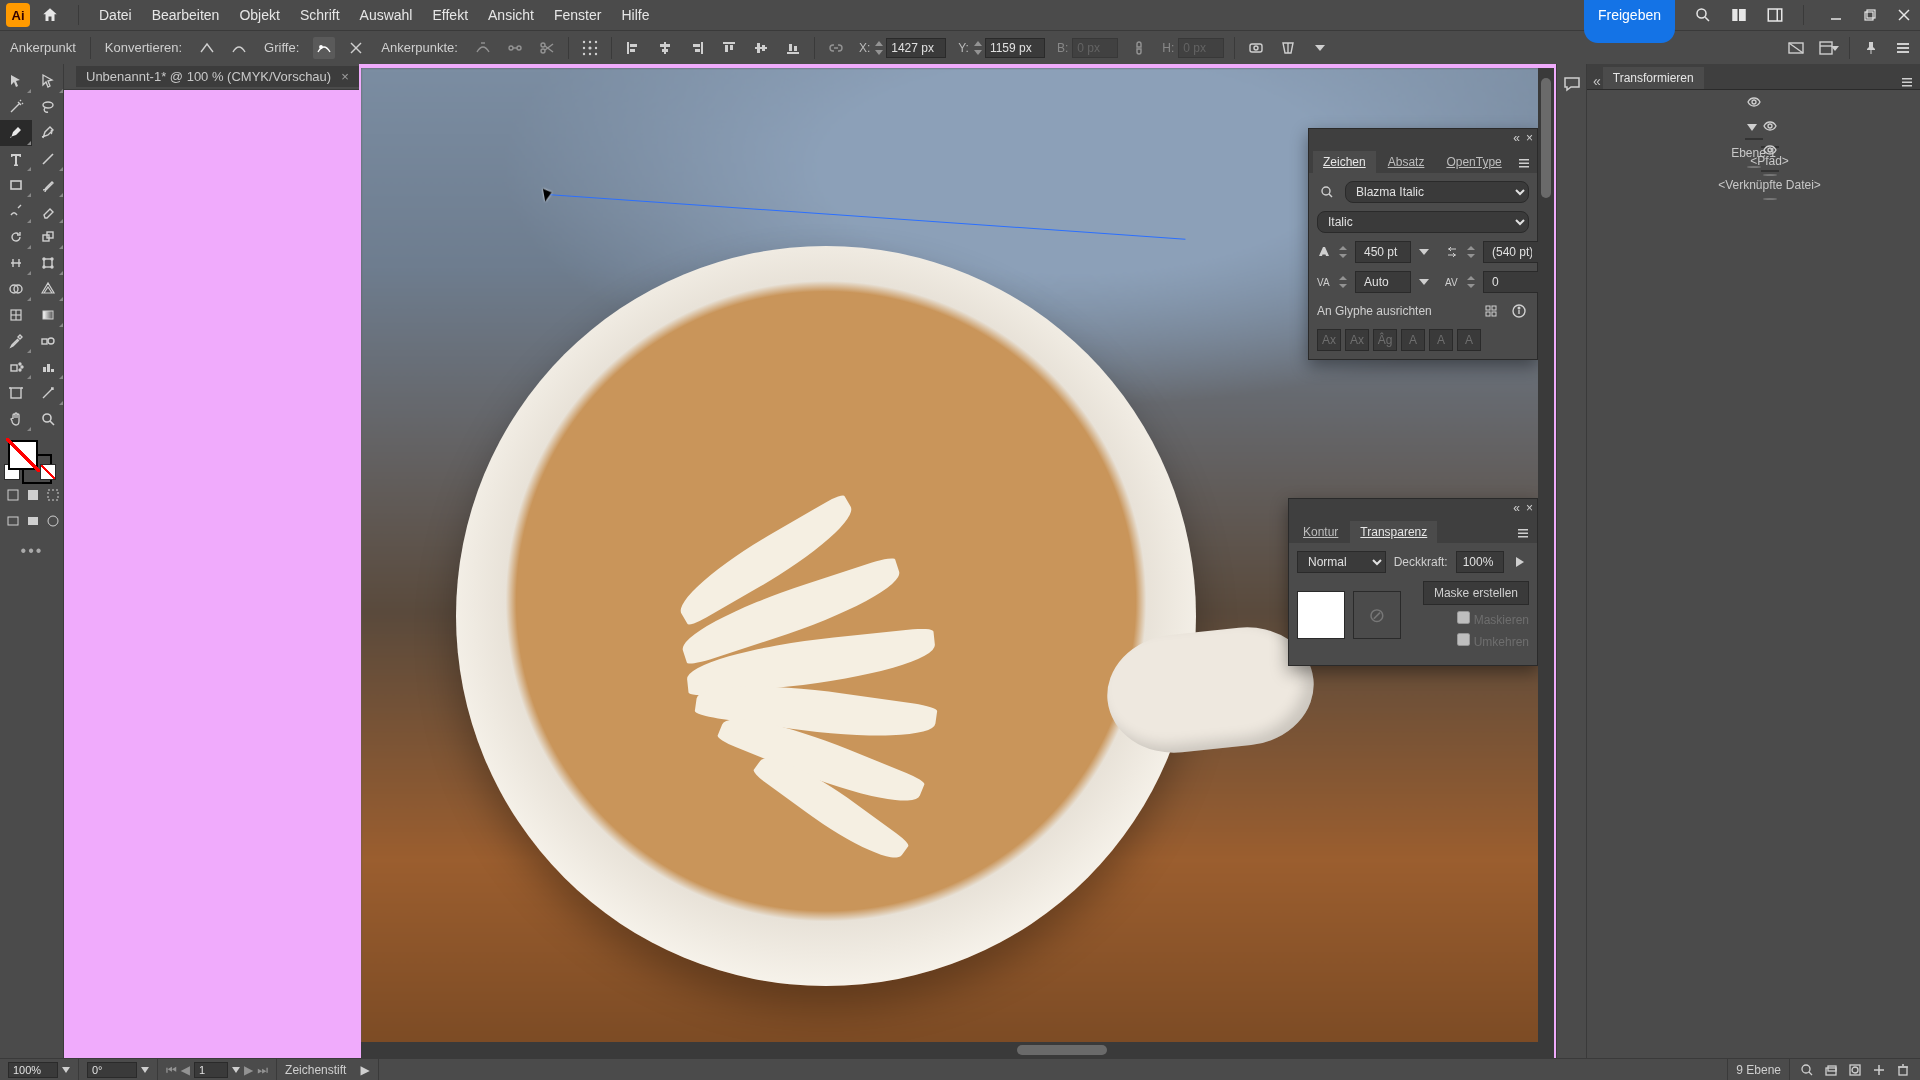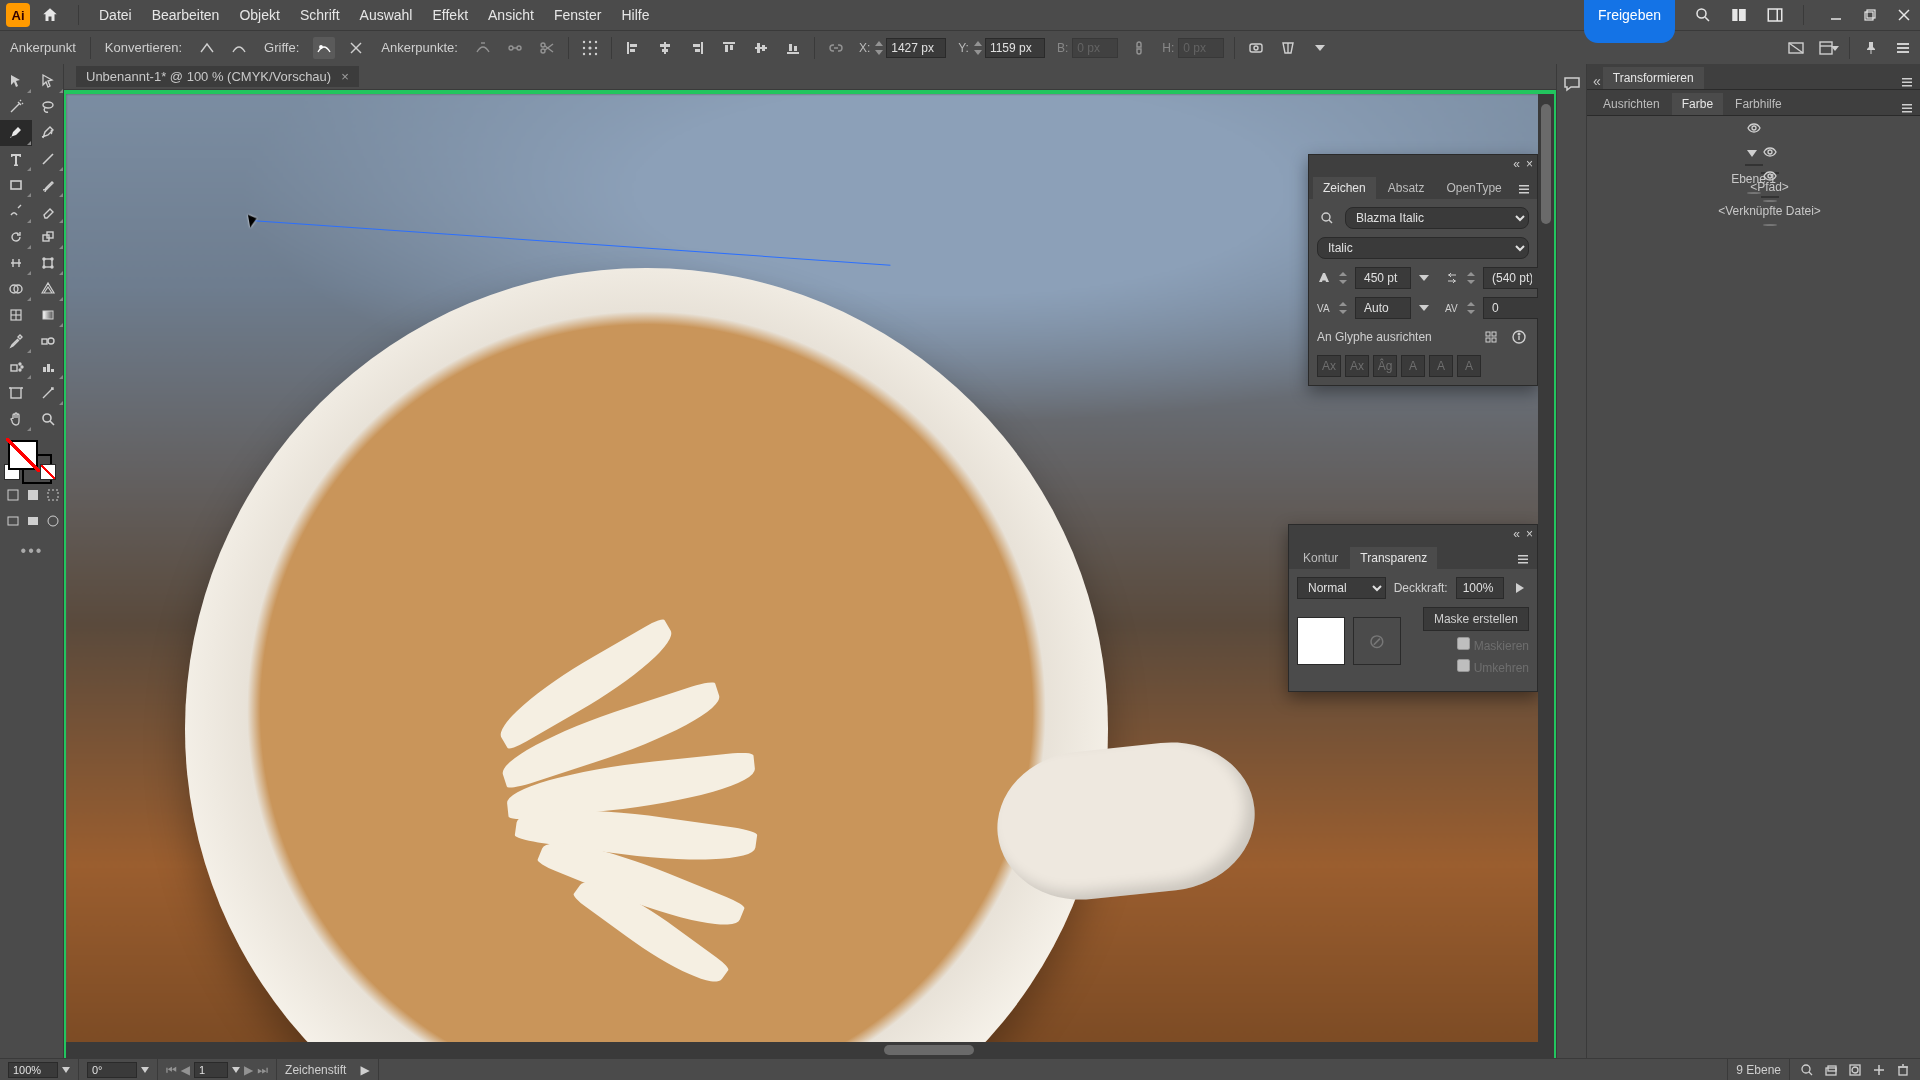--- a/index.html
+++ b/index.html
@@ -38,21 +38,21 @@
 .tools .swatch-block { grid-column: 1 / span 2; height: 60px; position: relative; margin-top: 4px; }
 .swatch-block .fill-sw { position:absolute; left:8px; top:4px; width:30px; height:30px; background:#fff; border:2px solid #000; }
 .swatch-block .stroke-sw { position:absolute; left:22px; top:18px; width:30px; height:30px; background:#4b4b4b; border:2px solid #000; }
 .swatch-block .fill-sw::after { content:""; position:absolute; left:-4px; top:-4px; right:-4px; bottom:-4px; background:linear-gradient(45deg, transparent 46%, #f00 46%, #f00 54%, transparent 54%); pointer-events:none; }
 .tools .mode-row { grid-column: 1 / span 2; display:flex; gap:2px; padding: 6px 4px; }
 .tools .mode-row .msw { width:16px; height:16px; border:1px solid #2a2a2a; }
 .tools .screen-row { grid-column: 1 / span 2; display:flex; gap:6px; padding: 4px 6px; }
 .tools .dots { grid-column: 1 / span 2; text-align:center; color:#aaa; font-size:16px; padding-top:6px; letter-spacing:2px; }
 
 
-.canvas-wrap { flex: 1; background: #22c55e; display: flex; flex-direction: column; min-width: 0; }
+.canvas-wrap { flex: 1; background: #f0abfc; display: flex; flex-direction: row; min-width: 0; }
 .doc-tabs { height: 26px; display: flex; align-items: center; padding-left: 12px; background: #4b4b4b; border-bottom: 1px solid #3a3a3a; }
 .doc-tabs .tab { display:flex; align-items:center; gap:10px; padding: 3px 10px; background: #3c3c3c; font-size: 13px; }
 .doc-tabs .tab .close { cursor:pointer; opacity:.7; }
 .canvas { flex: 1; position: relative; overflow: hidden; background: #5a5a5a; margin: 4px 2px 0 2px; }
 .artboard { position: absolute; left: 0; top: 0; right: 0; bottom: 0; }
 .photo-bg { position:absolute; inset:0; background:
   radial-gradient(ellipse 120% 60% at 60% 10%, #8ca0b8 0%, #8ca0b8 18%, transparent 40%),
   linear-gradient(180deg, #7b8da2 0%, #6e7d8f 20%, #5a4a3c 55%, #9b5e2f 80%, #7a4a24 100%);
   filter: blur(1px);
 }
@@ -73,21 +73,21 @@
 
 .hscroll { position:absolute; left:0; right:0; bottom:0; height:16px; background:#3a3a3a; display:flex; align-items:center; }
 .hscroll .thumb { position:absolute; left:55%; width:90px; height:10px; background:#6a6a6a; border-radius:5px; top:3px; }
 .vscroll { position:absolute; top:0; bottom:16px; right:0; width:16px; background:#3a3a3a; }
 .vscroll .thumb { position:absolute; top:10px; height:120px; width:10px; left:3px; background:#6a6a6a; border-radius:5px; }
 
 
 .panel { position:absolute; background:#4b4b4b; border:1px solid #2a2a2a; box-shadow: 0 6px 16px rgba(0,0,0,.4); color:#cfcfcf; font-size:12px; }
 .panel .titlebar { height:18px; display:flex; align-items:center; justify-content:flex-end; padding:0 4px; gap:6px; background:#3f3f3f; }
 .panel .tabs { display:flex; height:26px; align-items:flex-end; padding:0 4px; gap:2px; background:#3f3f3f; }
-.panel .tabs .ptab { padding:4px 10px; background:#3f3f3f; color:#bdbdbd; cursor:pointer; }
+.panel .tabs .ptab { padding:4px 10px; background:#3f3f3f; color:#bdbdbd; cursor:pointer;text-decoration:underline; }
 .panel .tabs .ptab.active { background:#4b4b4b; color:#e6e6e6; }
 .panel .body { padding:8px; }
 .panel .row { display:flex; align-items:center; gap:8px; margin-bottom:8px; }
 .panel select, .panel input[type=text] { background:#3a3a3a; color:#e0e0e0; border:1px solid #2a2a2a; height:22px; font-size:12px; padding:0 6px; }
 .panel .icon-slot { width:20px; height:20px; display:flex; align-items:center; justify-content:center; }
 .panel .dim { color:#6e6e6e; }
 
 #char-panel { right: 16px; top: 60px; width: 230px; }
 #char-panel select.full, #char-panel input.full { flex:1; width:100%;border-radius:8px; }
 #char-panel .pair input { width:56px;padding-left:8px; }
@@ -835,33 +835,20 @@
       <span>
           <svg width="20" height="20" viewBox="0 0 20 20" fill="none" stroke="#cfcfcf" stroke-width="1.5">
             <path d="M3 4h14v9H9l-4 3v-3H3z"></path>
           </svg>
         </span>
     </div>
     <div class="rail-main">
       <div class="rail-tabs">
         <span class="icon-slot">«</span>
         <div class="rtab active">Transformieren</div>
-        <span style="flex:1"></span>
-        <span class="icon-slot">
-            <svg width="14" height="14" viewBox="0 0 14 14" fill="#cfcfcf">
-              <rect x="2" y="3" width="10" height="1.5"></rect>
-              <rect x="2" y="6.5" width="10" height="1.5"></rect>
-              <rect x="2" y="10" width="10" height="1.5"></rect>
-            </svg>
-          </span>
-      </div>
-      <div class="rail-tabs">
-        <div class="rtab">Ausrichten</div>
-        <div class="rtab active">Farbe</div>
-        <div class="rtab">Farbhilfe</div>
         <span style="flex:1"></span>
         <span class="icon-slot">
             <svg width="14" height="14" viewBox="0 0 14 14" fill="#cfcfcf">
               <rect x="2" y="3" width="10" height="1.5"></rect>
               <rect x="2" y="6.5" width="10" height="1.5"></rect>
               <rect x="2" y="10" width="10" height="1.5"></rect>
             </svg>
           </span>
       </div>
 

